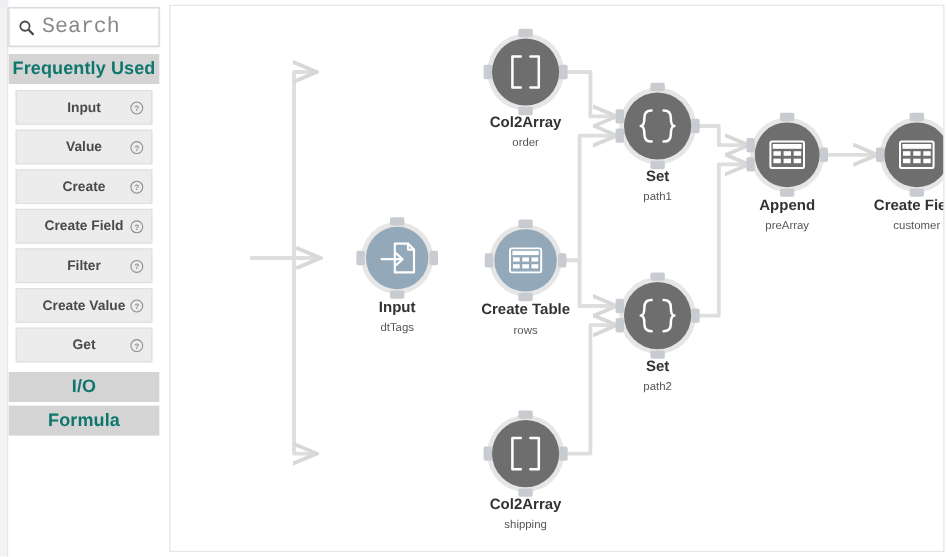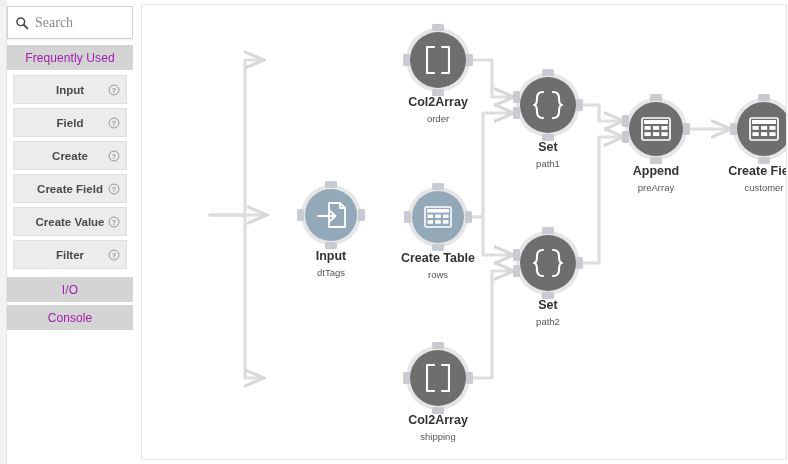--- a/index.html
+++ b/index.html
@@ -57,43 +57,43 @@
   }
   .search-icon {
     width: 14px; height: 14px;
     flex: 0 0 auto;
     margin-right: 6px;
     display: block;
   }
   .search-input {
     border: 0;
     outline: none;
-    font-family: Liberation Serif, serif;
-    font-size: 14px;
+    font-family: Liberation Mono, monospace;
+    font-size: 18px;
     color: #3b3b3b;
     width: 92px;
     background: transparent;
     padding: 0;
   }
   .search-input::placeholder { color: #888a8c; }
 
   .palette {
     position: absolute;
     left: 0; top: 45px;
     width: 126px;
     bottom: 0;
     overflow: hidden;
   }
 
   .section-header {
     height: 25px;
     background: #d4d4d4;
-    color: #a21caf;
-    font-size: 12px;
-    font-weight: normal;
+    color: #0f766e;
+    font-size: 15px;
+    font-weight: bold;
     display: flex;
     align-items: center;
     justify-content: center;
     margin-bottom: 2px;
     letter-spacing: 0.1px;
   }
   .section-body {
     background: #ffffff;
     padding: 3px 6px 4px 6px;
   }
@@ -175,21 +175,21 @@
 
         <div class="palette-item">
           <span>Input</span>
           <svg class="help-icon" viewBox="0 0 16 16">
             <circle cx="8" cy="8" r="6.6" fill="none" stroke="#8e8e8e" stroke-width="1.2"></circle>
             <text x="8" y="11.4" font-size="8.6" font-family="Liberation Sans, sans-serif" text-anchor="middle" fill="#8e8e8e">?</text>
           </svg>
         </div>
 
         <div class="palette-item">
-          <span>Field</span>
+          <span>Value</span>
           <svg class="help-icon" viewBox="0 0 16 16">
             <circle cx="8" cy="8" r="6.6" fill="none" stroke="#8e8e8e" stroke-width="1.2"></circle>
             <text x="8" y="11.4" font-size="8.6" font-family="Liberation Sans, sans-serif" text-anchor="middle" fill="#8e8e8e">?</text>
           </svg>
         </div>
 
         <div class="palette-item">
           <span>Create</span>
           <svg class="help-icon" viewBox="0 0 16 16">
             <circle cx="8" cy="8" r="6.6" fill="none" stroke="#8e8e8e" stroke-width="1.2"></circle>
@@ -199,40 +199,47 @@
 
         <div class="palette-item">
           <span>Create Field</span>
           <svg class="help-icon" viewBox="0 0 16 16">
             <circle cx="8" cy="8" r="6.6" fill="none" stroke="#8e8e8e" stroke-width="1.2"></circle>
             <text x="8" y="11.4" font-size="8.6" font-family="Liberation Sans, sans-serif" text-anchor="middle" fill="#8e8e8e">?</text>
           </svg>
         </div>
 
         <div class="palette-item">
+          <span>Filter</span>
+          <svg class="help-icon" viewBox="0 0 16 16">
+            <circle cx="8" cy="8" r="6.6" fill="none" stroke="#8e8e8e" stroke-width="1.2"></circle>
+            <text x="8" y="11.4" font-size="8.6" font-family="Liberation Sans, sans-serif" text-anchor="middle" fill="#8e8e8e">?</text>
+          </svg>
+        </div>
+
+        <div class="palette-item">
           <span>Create Value</span>
           <svg class="help-icon" viewBox="0 0 16 16">
             <circle cx="8" cy="8" r="6.6" fill="none" stroke="#8e8e8e" stroke-width="1.2"></circle>
             <text x="8" y="11.4" font-size="8.6" font-family="Liberation Sans, sans-serif" text-anchor="middle" fill="#8e8e8e">?</text>
           </svg>
         </div>
 
-        <div class="palette-item">
-          <span>Filter</span>
-          <svg class="help-icon" viewBox="0 0 16 16">
-            <circle cx="8" cy="8" r="6.6" fill="none" stroke="#8e8e8e" stroke-width="1.2"></circle>
-            <text x="8" y="11.4" font-size="8.6" font-family="Liberation Sans, sans-serif" text-anchor="middle" fill="#8e8e8e">?</text>
-          </svg>
-        </div>
-
-
+
+        <div class="palette-item">
+          <span>Get</span>
+          <svg class="help-icon" viewBox="0 0 16 16">
+            <circle cx="8" cy="8" r="6.6" fill="none" stroke="#8e8e8e" stroke-width="1.2"></circle>
+            <text x="8" y="11.4" font-size="8.6" font-family="Liberation Sans, sans-serif" text-anchor="middle" fill="#8e8e8e">?</text>
+          </svg>
+        </div>
       </div>
 
       <div class="section-header collapsed">I/O</div>
-      <div class="section-header collapsed">Console</div>
+      <div class="section-header collapsed">Formula</div>
     </div>
   </div>
 
   <div class="canvas-wrap">
     <svg class="canvas-svg" width="646" height="456" viewBox="0 0 646 456">
 
       <defs>
         <marker id="arrow" viewBox="0 0 10 10" refX="9" refY="5" markerWidth="7" markerHeight="7" orient="auto-start-reverse">
           <path d="M 0 1.2 L 9 5 L 0 8.8" fill="none" stroke="#d8d8d8" stroke-width="1.4"></path>
         </marker>

